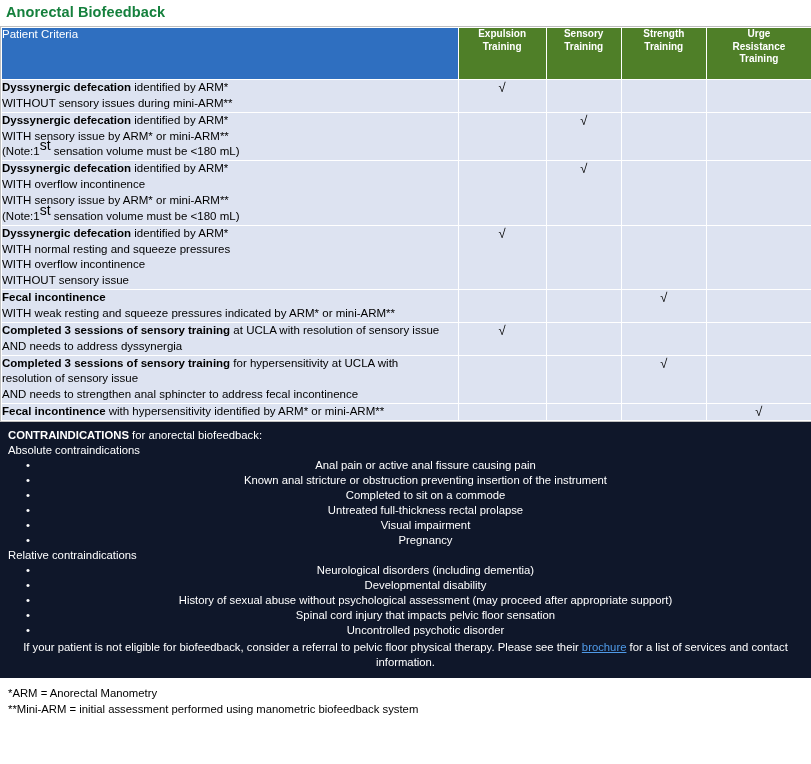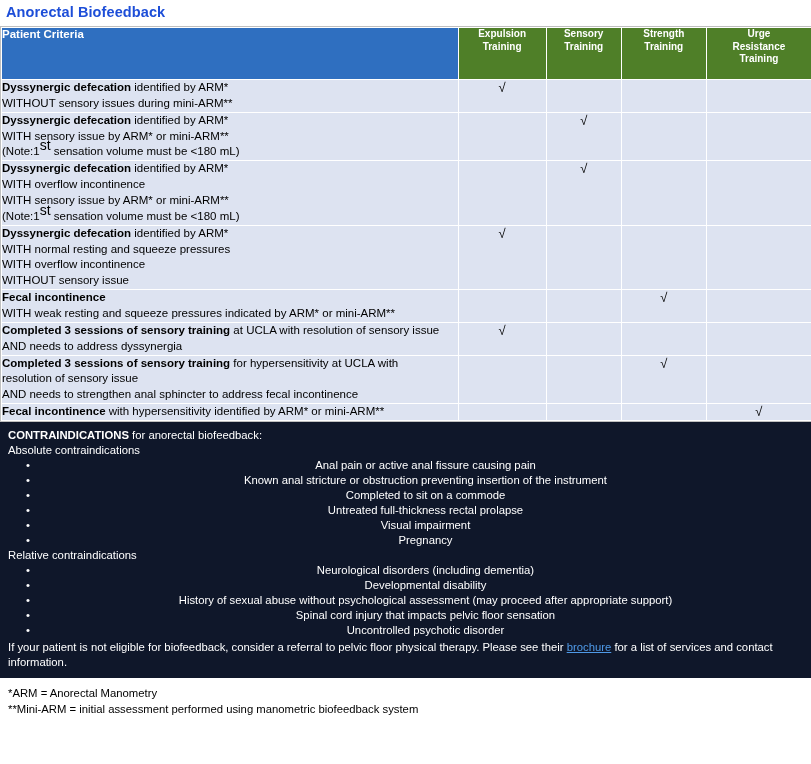--- a/index.html
+++ b/index.html
@@ -12,39 +12,39 @@
   #page {
     width: 811px;
     height: 764px;
     position: relative;
     background: #ffffff;
     overflow: hidden;
   }
   .title {
     font-size: 14.5px;
     font-weight: bold;
-    color: #1d4ed8;
+    color: #15803d;
     padding: 4px 6px 6px 6px;
     letter-spacing: 0.1px;
   }
   table.grid {
     border-collapse: collapse;
     width: 811px;
     table-layout: fixed;
   }
   table.grid td, table.grid th {
     border: 1px solid #ffffff;
     vertical-align: top;
     padding: 0;
   }
   th.crit-head {
     background: #2f6fc0;
     color: #ffffff;
     font-size: 11.5px;
-    font-weight: bold;
+    font-weight: normal;
     text-align: left;
     padding: 8px 8px;
     vertical-align: middle;
     height: 52px;
   }
   th.col-head {
     background: #4f7f28;
     color: #ffffff;
     font-size: 10px;
     font-weight: bold;
@@ -87,21 +87,21 @@
     padding-left: 22px;
     margin: 0;
     text-align: center;
   }
   .contra ul li:before {
     content: "\2022";
     position: absolute;
     left: 0;
     top: 0;
   }
-  .contra .para { padding-top: 2px; }
+  .contra .para { padding-top: 2px; text-align: center; }
   .contra a {
     color: #4f9ae8;
     text-decoration: underline;
   }
   .footnotes {
     padding: 8px 8px 4px 8px;
     font-size: 11.3px;
     color: #000000;
     line-height: 1.35;
   }

